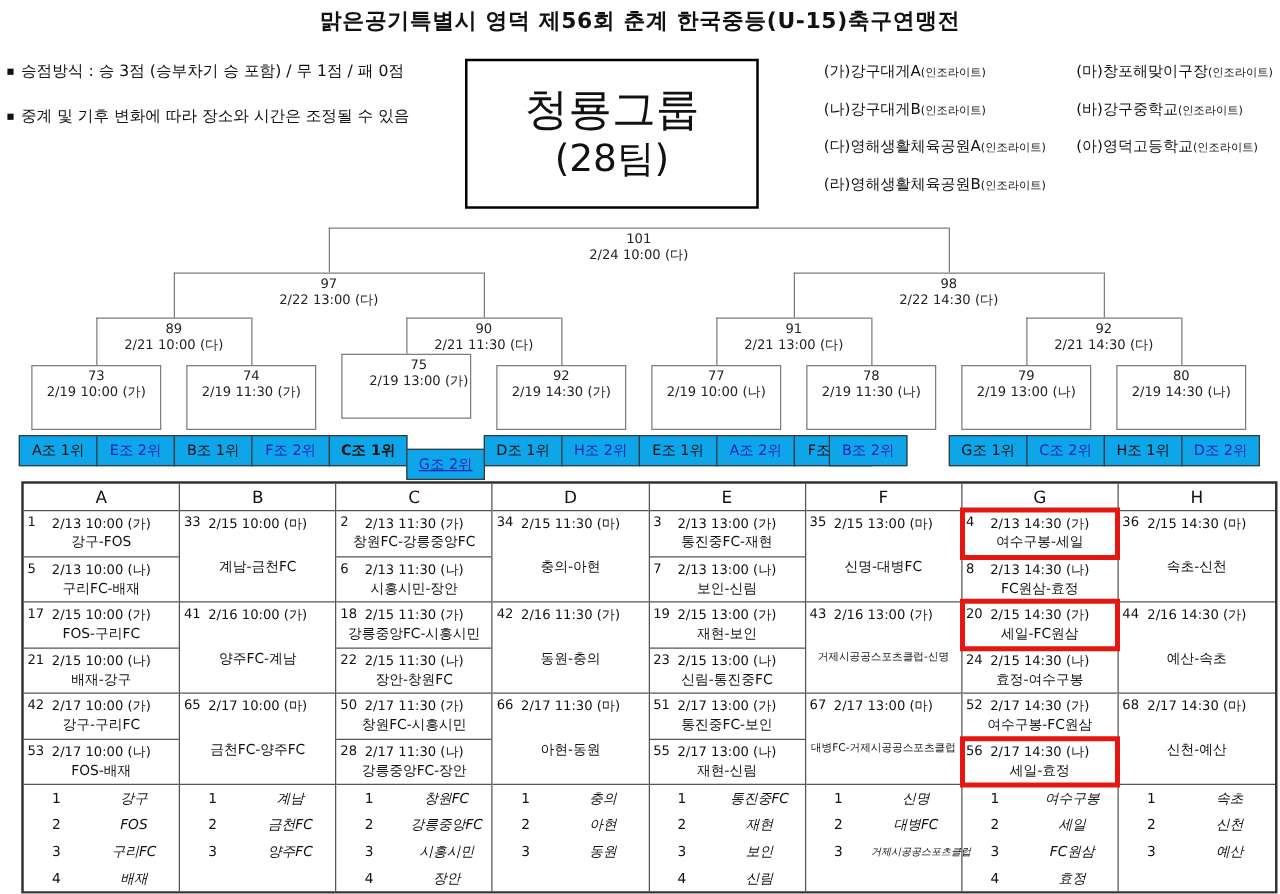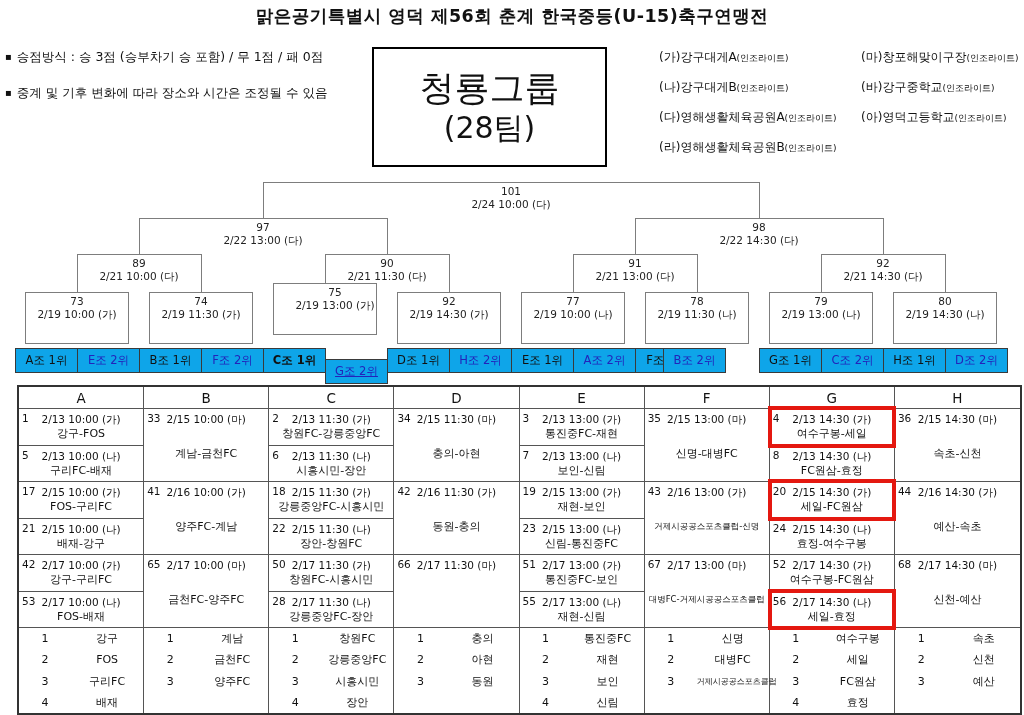--- a/index.html
+++ b/index.html
@@ -49,21 +49,21 @@
   .mno{position:absolute;left:3px;top:3px;font-size:10.5px;}
   .mdate{text-align:center;font-size:10.5px;line-height:14px;padding-top:3px;}
   .mteams{text-align:center;font-size:11px;line-height:15px;white-space:nowrap;}
   .merged .mteams{flex:1;display:flex;align-items:center;justify-content:center;}
   .mteams.small{font-size:8.5px;}
   .hl::after{content:"";position:absolute;left:-2px;right:-2px;top:-3px;bottom:-3px;
              border:4px solid var(--red);z-index:4;pointer-events:none;}
   .tstand{flex:1;display:flex;flex-direction:column;}
   .srow{flex:1;display:flex;align-items:center;}
   .srank{width:42%;text-align:center;font-size:11px;}
-  .steam{width:58%;text-align:center;font-size:11px;white-space:nowrap;}
+  .steam{width:58%;text-align:center;font-size:11px;white-space:nowrap;font-style:italic;}
   .steam.small{font-size:8px;}
 </style>
 </head>
 <body>
 
 <div class="page">
   <div class="title">맑은공기특별시 영덕 제56회 춘계 한국중등(U-15)축구연맹전</div>
 
   <div class="note note1">
     <span class="bullet">▪</span><span>승점방식 : 승 3점 (승부차기 승 포함) / 무 1점 / 패 0점</span>
@@ -341,20 +341,21 @@
             <div class="mteams">충의-아현</div>
           </div>
           <div class="mcell merged">
             <span class="mno">42</span>
             <div class="mdate">2/16 11:30 (가)</div>
             <div class="mteams">동원-충의</div>
           </div>
           <div class="mcell merged">
             <span class="mno">66</span>
             <div class="mdate">2/17 11:30 (마)</div>
+            <div class="mteams">아현-동원</div>
           </div>
         </div>
         <div class="tstand">
           <div class="srow">
             <span class="srank">1</span>
             <span class="steam">충의</span>
           </div>
           <div class="srow">
             <span class="srank">2</span>
             <span class="steam">아현</span>

